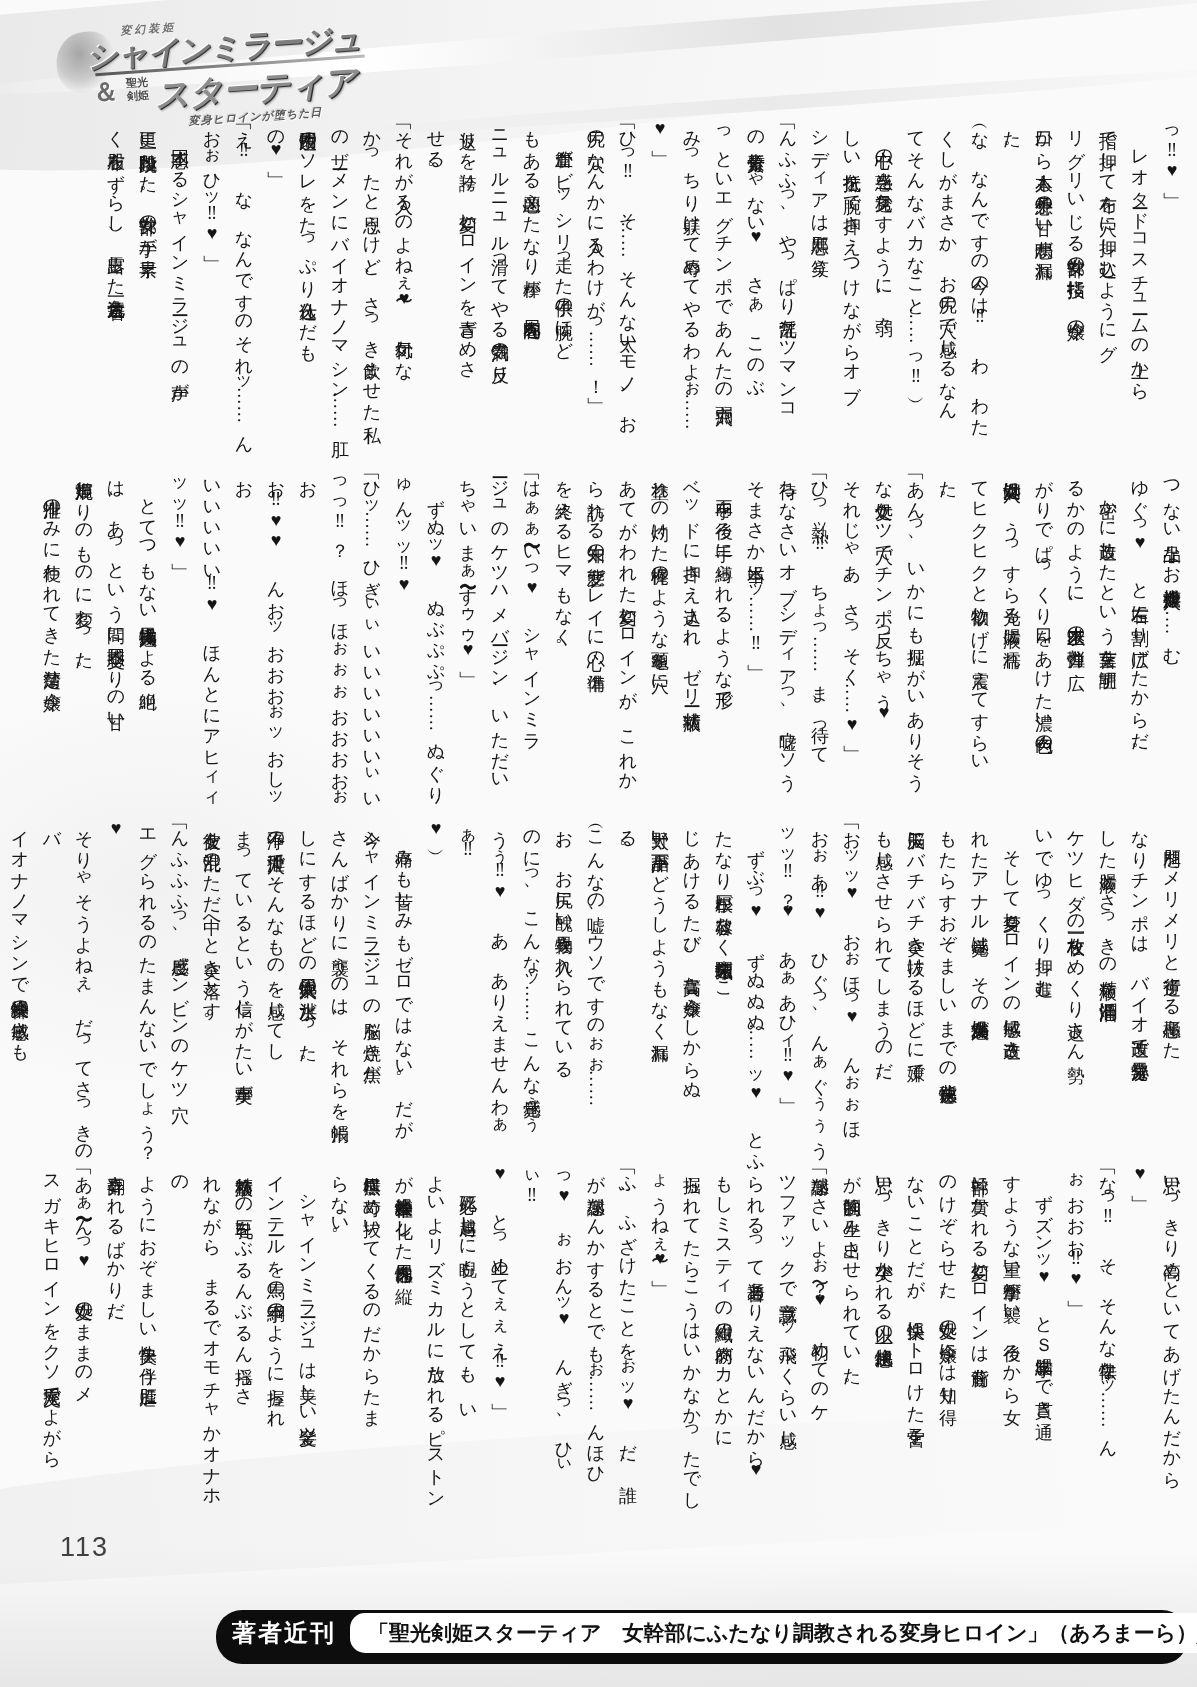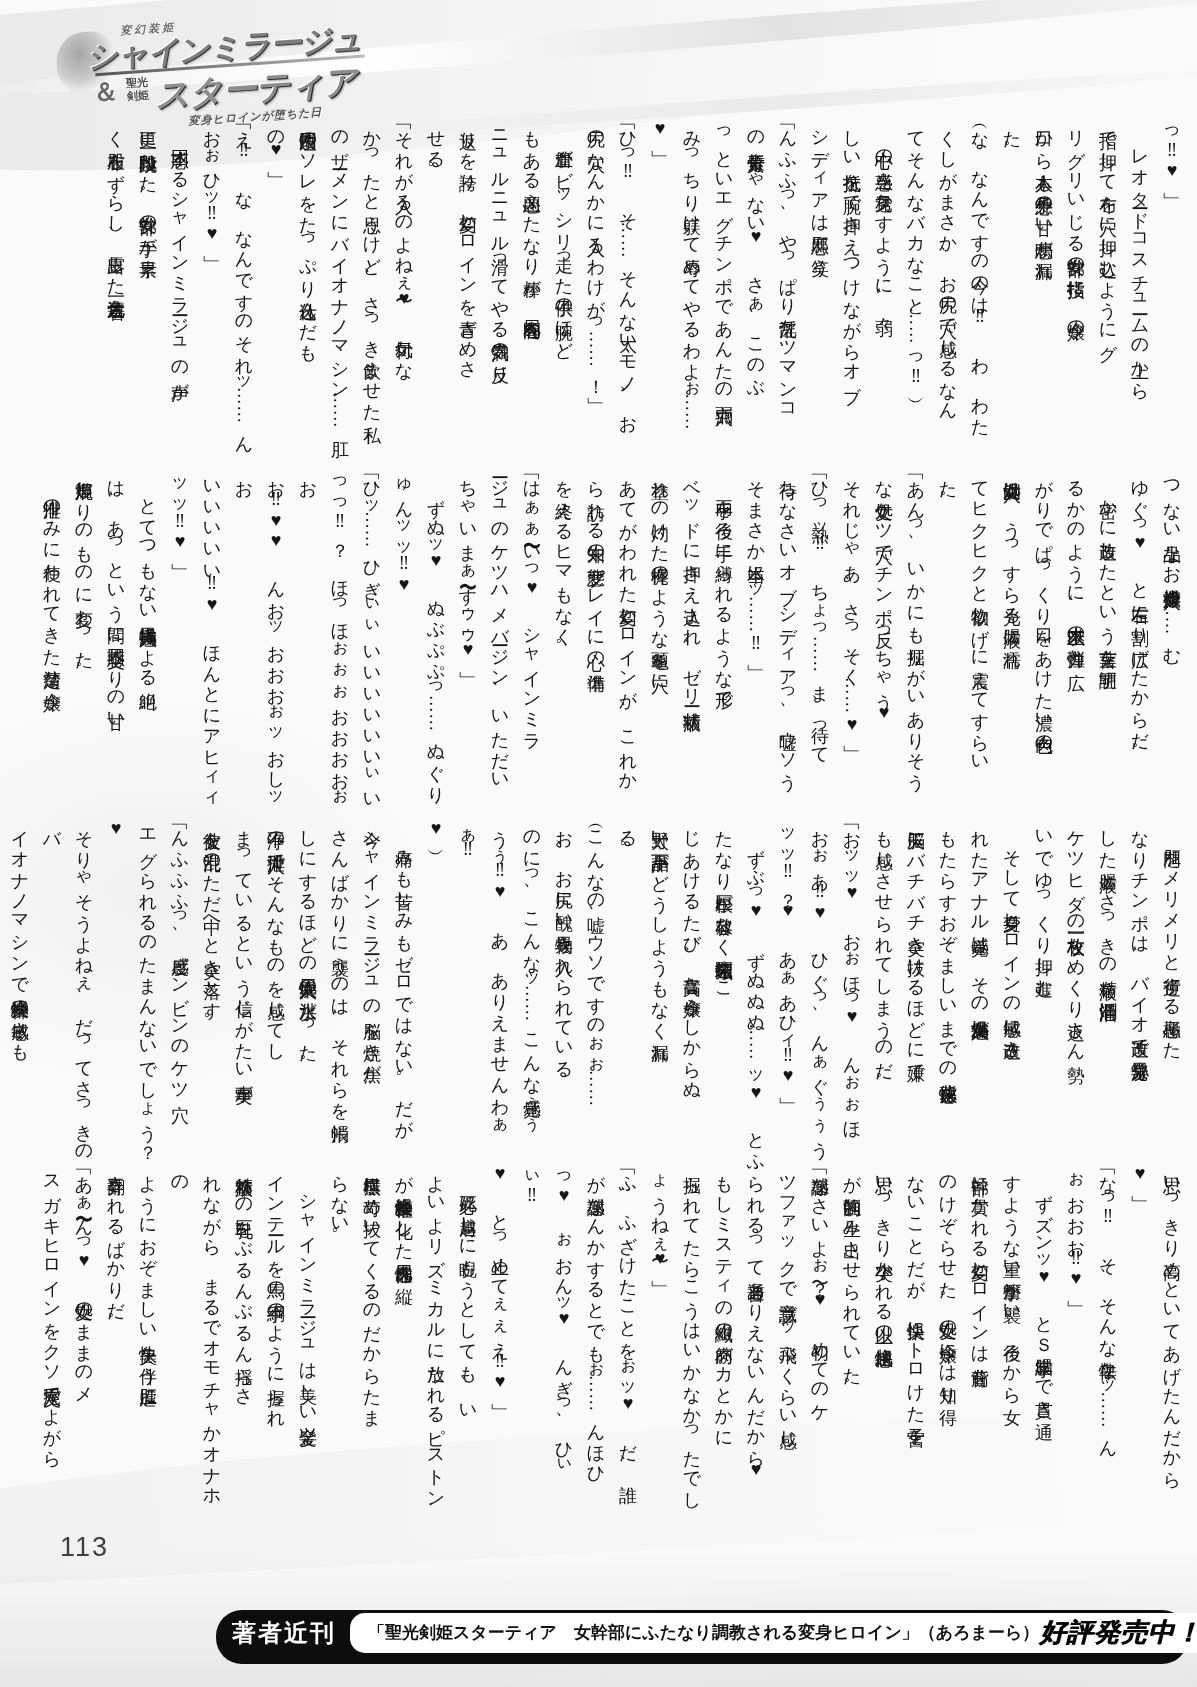--- a/index.html
+++ b/index.html
@@ -75,21 +75,21 @@
   
   .footer-bar{position:absolute;left:216px;top:1610px;width:972px;height:54px;
     background:#0d0d0d;border-radius:26px;box-sizing:border-box;
     display:flex;align-items:center;padding:0 9px 9px 16px;
     font-family:"Liberation Sans","DejaVu Sans",sans-serif;}
   .footer-label{color:#fff;font-size:24px;font-weight:bold;letter-spacing:2px;
     white-space:nowrap;}
   .footer-inner{flex:1;margin-left:14px;height:40px;background:#fff;
     border-radius:15px;display:flex;align-items:center;
     justify-content:space-between;padding:0 18px;box-sizing:border-box;}
-  .footer-title{font-size:17px;font-weight:bold;color:#111;white-space:nowrap;}
+  .footer-title{font-size:21px;font-weight:bold;color:#111;white-space:nowrap;}
   .footer-status{font-size:26px;font-weight:bold;font-style:italic;color:#060606;
     letter-spacing:1px;white-space:nowrap;text-shadow:1px 0 0 #060606;}
 </style>
 </head>
 <body>
 
 <div class="page">
 
   <div class="streak sw-top1"></div>
   <div class="streak sw-top2"></div>

